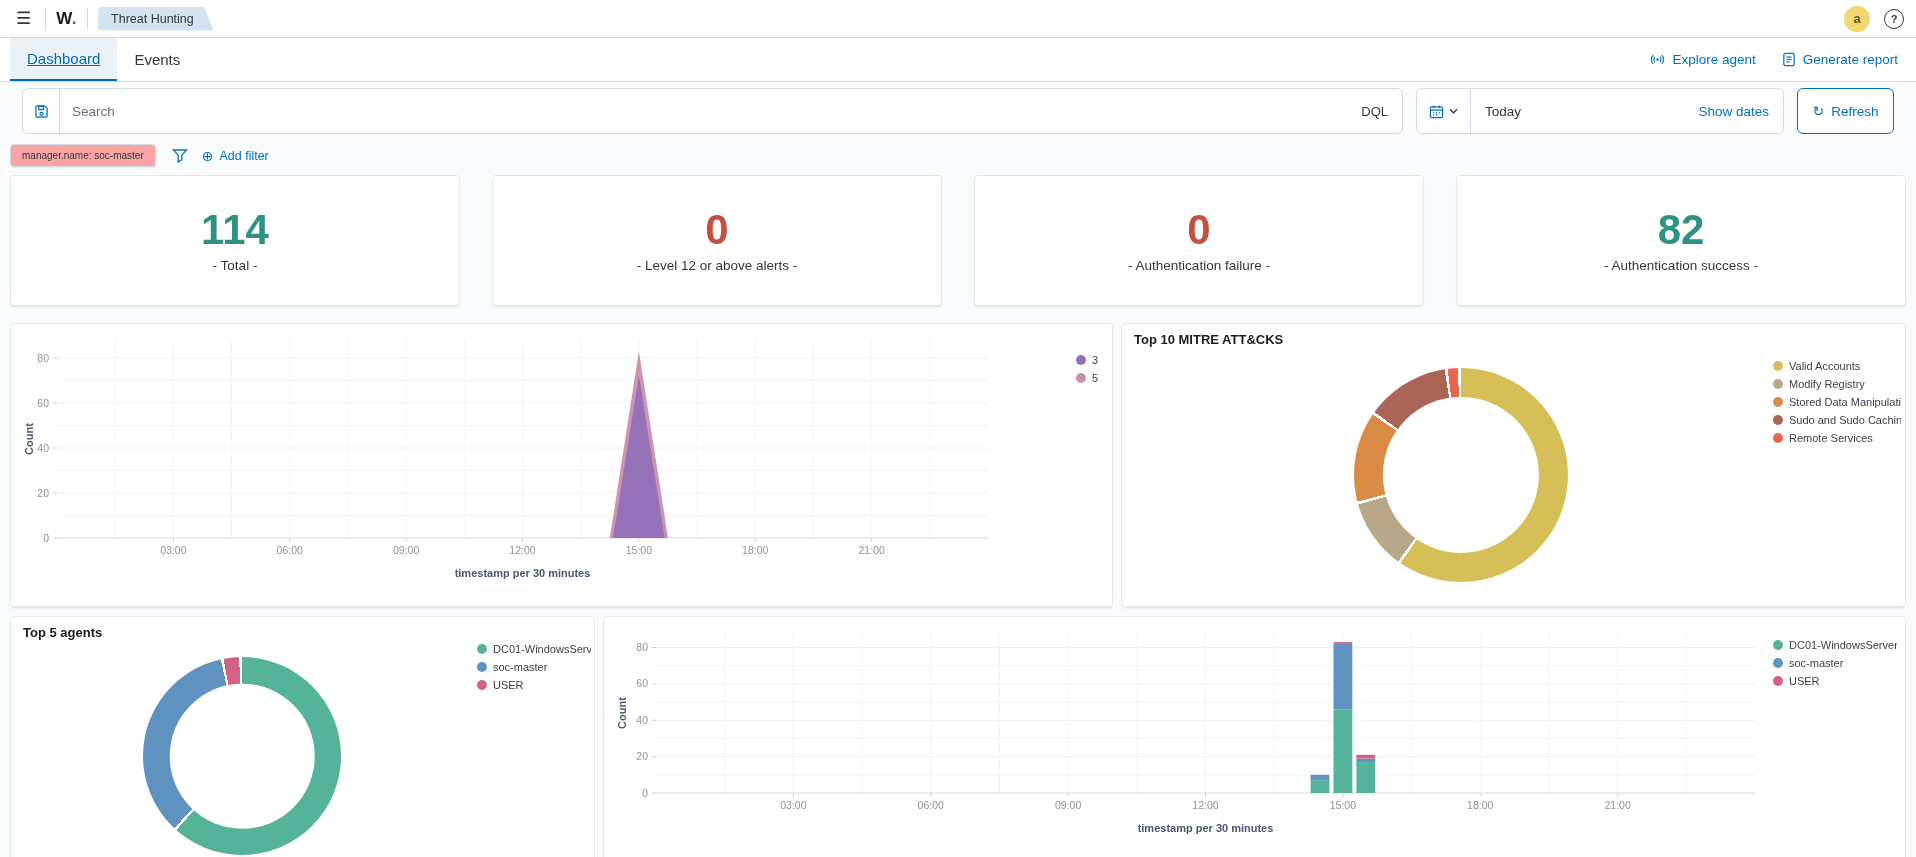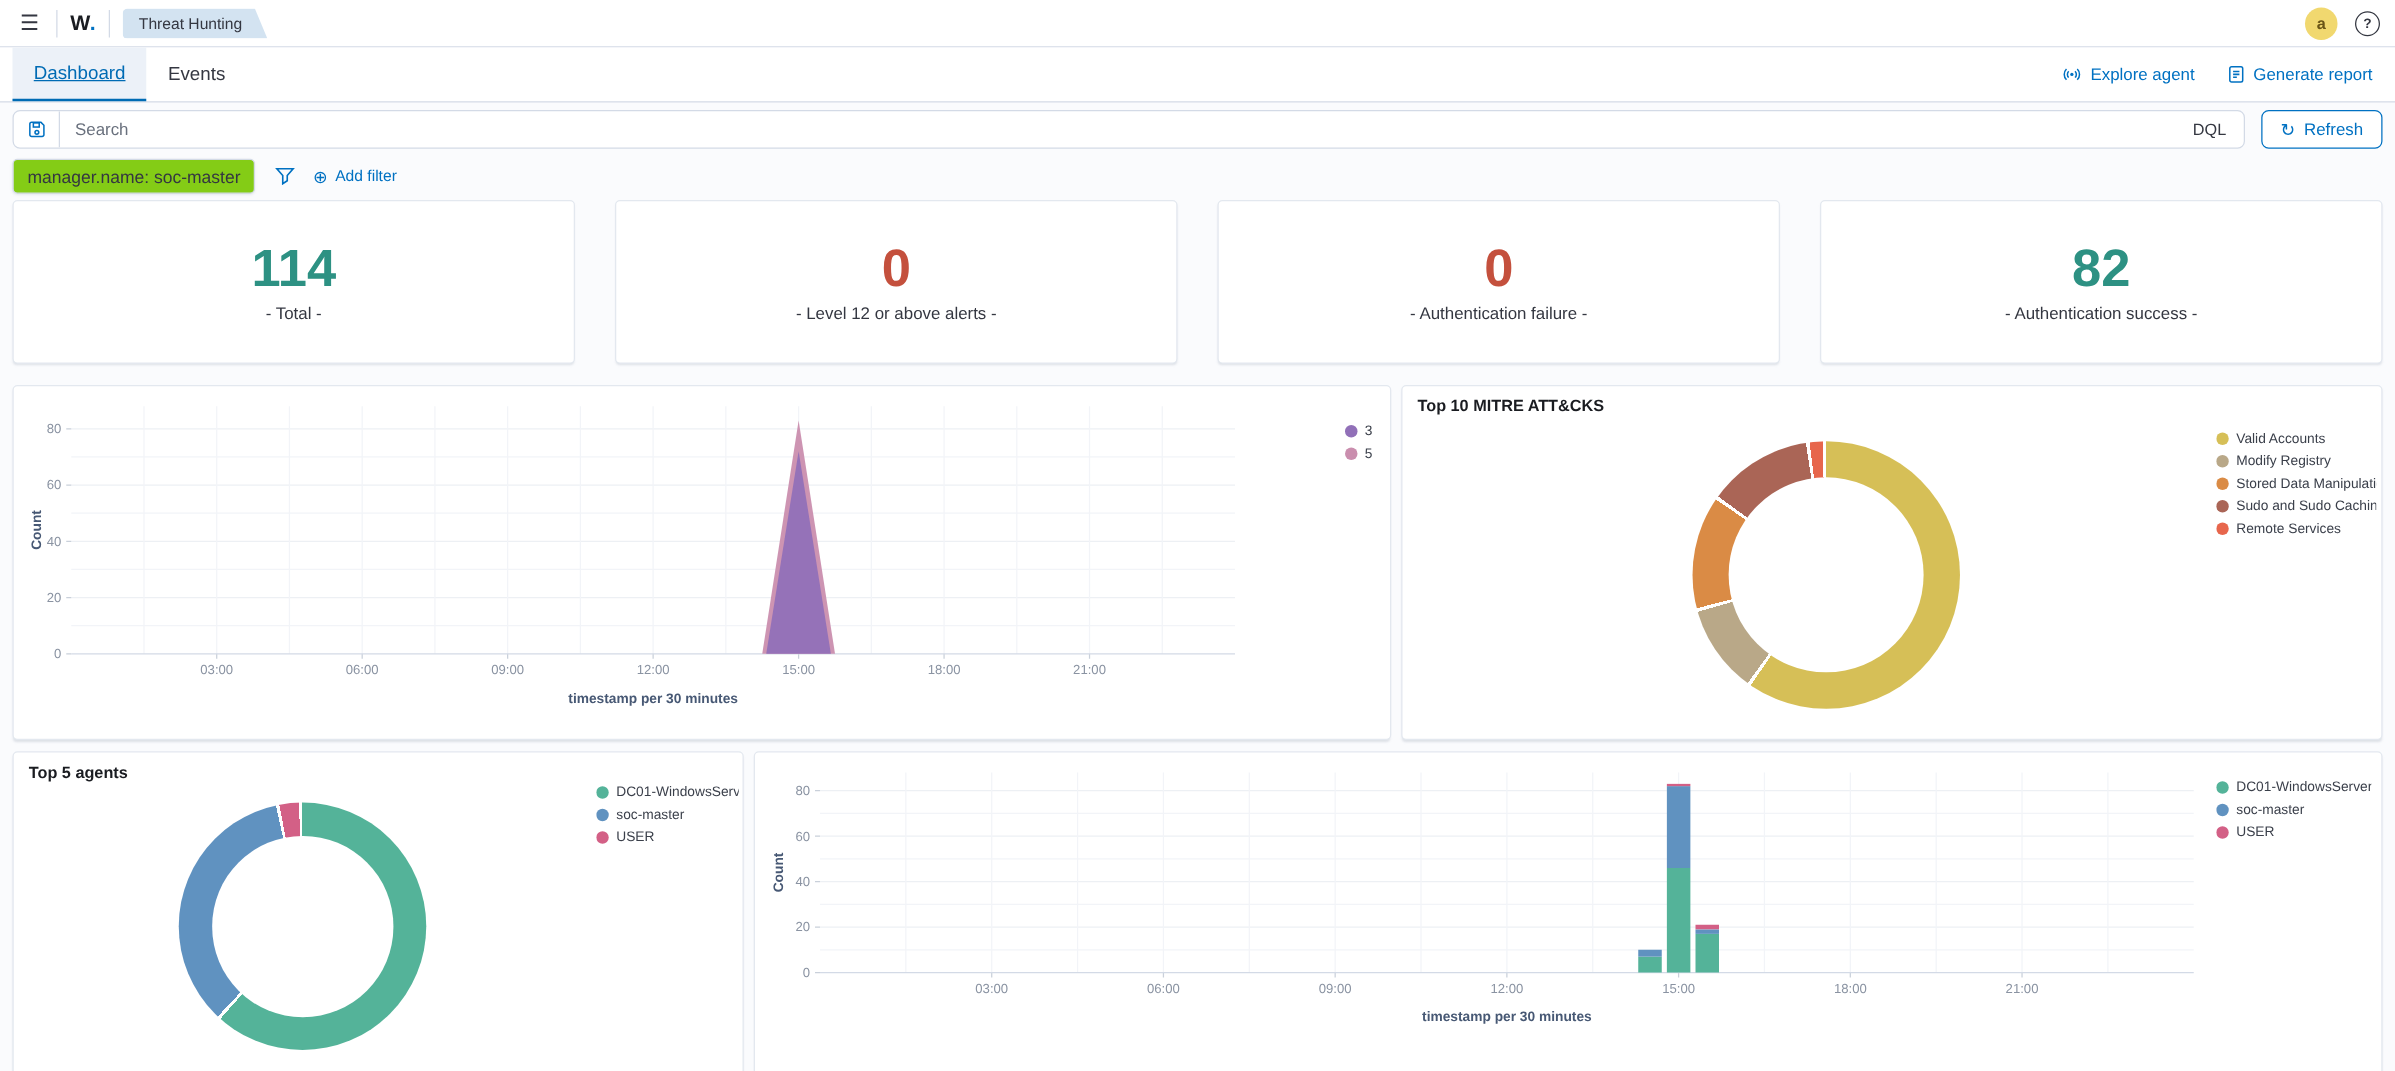--- a/index.html
+++ b/index.html
@@ -20,36 +20,36 @@
 
   
   .tabbar { height:44px; background:#fff; border-bottom:1px solid #d3dae6; display:flex; align-items:stretch; padding:0 10px; }
   .tab { display:flex; align-items:center; padding:0 17px; font-size:15px; color:#343741; cursor:pointer; }
   .tab.active { color:#006bb4; text-decoration:underline; background:#ecf1f8; border-bottom:2px solid #006bb4; }
   .tab-actions { display:flex; align-items:center; gap:26px; padding-right:8px; }
   .action { display:flex; align-items:center; gap:7px; color:#0071c2; font-size:13.5px; cursor:pointer; text-decoration:none; }
   .action svg { display:block; }
 
   
-  .searchrow { margin:6px 10px 0; height:31px; display:flex; gap:13px; }
+  .searchrow { margin:6px 22px 0; height:46px; display:flex; gap:13px; }
   .searchbox { flex:1; background:#fff; border:1px solid #d3dae6; border-radius:6px; display:flex; align-items:center; overflow:hidden; }
   .sicon { width:37px; align-self:stretch; display:flex; align-items:center; justify-content:center; border-right:1px solid #d3dae6; cursor:pointer; }
   .searchbox input { flex:1; border:none; outline:none; font-size:13.5px; padding:0 12px; color:#343741; font-family:inherit; background:transparent; }
   .searchbox input::placeholder { color:#69707d; }
   .dql { padding:0 14px; font-size:13px; color:#343741; cursor:pointer; }
   .datebox { width:368px; background:#fff; border:1px solid #d3dae6; border-radius:6px; display:flex; align-items:center; overflow:hidden; }
   .calcell { width:54px; align-self:stretch; display:flex; align-items:center; justify-content:center; gap:5px; border-right:1px solid #d3dae6; cursor:pointer; }
   .dateval { padding:0 14px; font-size:13.5px; color:#343741; cursor:pointer; flex:1; }
   .showdates { color:#0071c2; font-size:13.5px; padding-right:14px; cursor:pointer; text-decoration:none; white-space:nowrap; }
   .refresh { width:97px; background:#fff; border:1px solid #0071c2; border-radius:6px; color:#0071c2; font-size:13.5px; font-weight:500; display:flex; align-items:center; justify-content:center; gap:7px; cursor:pointer; font-family:inherit; }
   .ricon { font-size:14px; line-height:1; }
 
   
   .filterrow { margin:8px 10px 0; height:27px; display:flex; align-items:center; gap:14px; }
-  .chip { background:#84cc16; border:1px solid #d3dae6; border-radius:4px; font-size:14px; color:#343741; padding:5px 11px; cursor:pointer; box-shadow:0 1px 2px rgba(152,162,179,.2); }
+  .chip { background:#fca5a5; border:1px solid #d3dae6; border-radius:4px; font-size:10px; color:#343741; padding:5px 11px; cursor:pointer; box-shadow:0 1px 2px rgba(152,162,179,.2); }
   .funnel { display:flex; align-items:center; cursor:pointer; margin-left:2px; }
   .addfilter { display:flex; align-items:center; gap:6px; color:#0071c2; font-size:12.5px; cursor:pointer; text-decoration:none; }
   .plus { font-size:14px; line-height:1; }
 
   
   .cards { margin:6px 10px 17px; height:131px; display:grid; grid-template-columns:repeat(4,1fr); gap:32px; }
   .stat { background:#fff; border:1px solid #e3e8ef; border-radius:4px; box-shadow:0 2px 2px -1px rgba(152,162,179,.3); display:flex; flex-direction:column; align-items:center; justify-content:center; gap:7px; }
   .statval { font-size:42px; font-weight:700; line-height:1; }
   .statlabel { font-size:13.5px; color:#343741; }
 
@@ -127,20 +127,34 @@
     <div class="searchbox">
       <span class="sicon">
           <svg width="15" height="15" viewBox="0 0 16 16" fill="none" stroke="#0071c2" stroke-width="1.3">
             <path d="M2 3.5A1.5 1.5 0 0 1 3.5 2h8L14 4.5v8a1.5 1.5 0 0 1-1.5 1.5h-9A1.5 1.5 0 0 1 2 12.5z"></path>
             <rect x="5" y="2.5" width="5" height="3.5"></rect>
             <circle cx="8" cy="10.5" r="1.6"></circle>
           </svg>
         </span>
       <input placeholder="Search" style="">
       <span class="dql">DQL</span>
+    </div>
+    <div class="datebox">
+      <span class="calcell">
+        <svg width="15" height="15" viewBox="0 0 16 16" fill="none" stroke="#0071c2" stroke-width="1.3">
+            <rect x="1.5" y="3" width="13" height="11.5" rx="1.5"></rect>
+            <path d="M1.5 6.5h13M5 1.5v3M11 1.5v3"></path>
+            <path stroke="#0071c2" stroke-width="1.6" d="M4.5 9.2h1M7.5 9.2h1M10.5 9.2h1M4.5 11.8h1M7.5 11.8h1"></path>
+          </svg>
+        <svg width="9" height="6" viewBox="0 0 10 6" fill="none" stroke="#343741" stroke-width="1.4">
+            <path d="M1 1l4 4 4-4"></path>
+          </svg>
+      </span>
+      <span class="dateval">Today</span>
+      <a class="showdates">Show dates</a>
     </div>
     <button class="refresh">
       <span class="ricon">↻</span>
       <span>Refresh</span>
     </button>
   </div>
 
   <div class="filterrow">
     <div class="chip">manager.name: soc-master</div>
     <span class="funnel">

